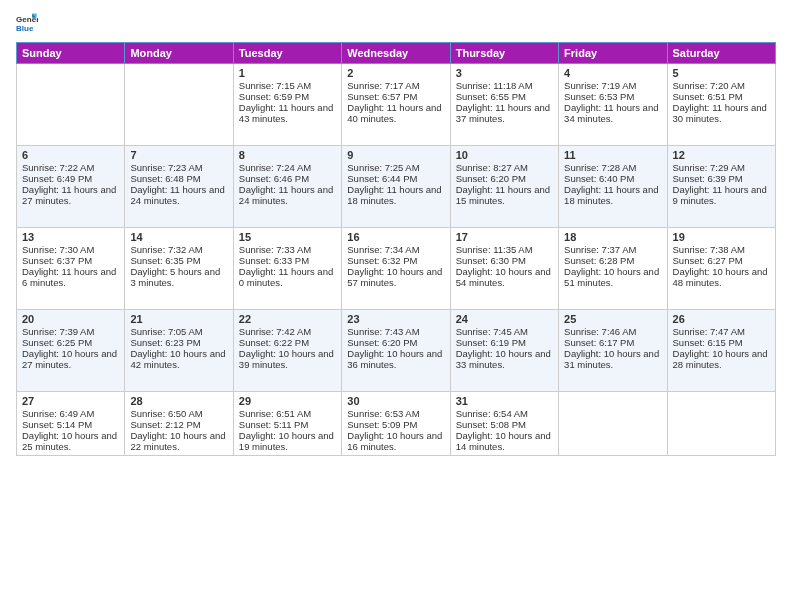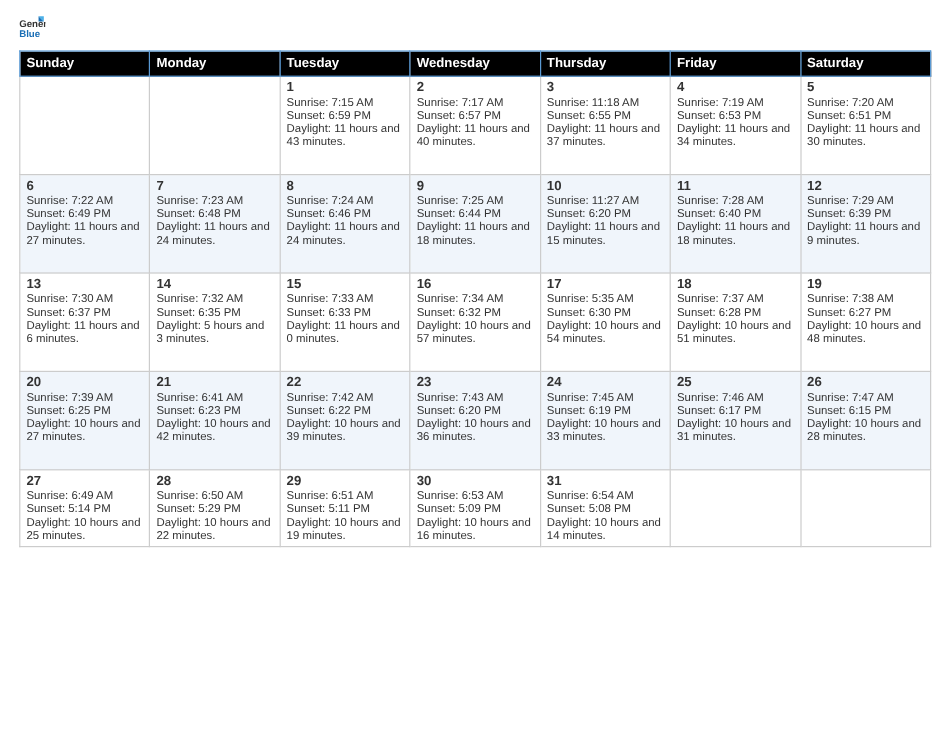--- a/index.html
+++ b/index.html
@@ -41,21 +41,21 @@
     .location-title {
       font-size: 13px;
       color: #555;
     }
     .calendar-table {
       width: 100%;
       border-collapse: collapse;
       table-layout: fixed;
     }
     .calendar-table th {
-      background-color: #000000;
+      background-color: #a21caf;
       color: white;
       font-size: 11px;
       font-weight: bold;
       padding: 4px 5px;
       text-align: left;
       border: 1px solid #5a9ad4;
     }
     .calendar-table td {
       border: 1px solid #ccc;
       vertical-align: top;
@@ -170,21 +170,21 @@
             <div>Daylight: 11 hours and 24 minutes.</div>
           </td>
           <td>
             <div class="day-number">9</div>
             <div>Sunrise: 7:25 AM</div>
             <div>Sunset: 6:44 PM</div>
             <div>Daylight: 11 hours and 18 minutes.</div>
           </td>
           <td>
             <div class="day-number">10</div>
-            <div>Sunrise: 11:27 AM</div>
+            <div>Sunrise: 8:27 AM</div>
             <div>Sunset: 6:20 PM</div>
             <div>Daylight: 11 hours and 15 minutes.</div>
           </td>
           <td>
             <div class="day-number">11</div>
             <div>Sunrise: 7:28 AM</div>
             <div>Sunset: 6:40 PM</div>
             <div>Daylight: 11 hours and 18 minutes.</div>
           </td>
           <td>
@@ -214,21 +214,21 @@
             <div>Daylight: 11 hours and 0 minutes.</div>
           </td>
           <td>
             <div class="day-number">16</div>
             <div>Sunrise: 7:34 AM</div>
             <div>Sunset: 6:32 PM</div>
             <div>Daylight: 10 hours and 57 minutes.</div>
           </td>
           <td>
             <div class="day-number">17</div>
-            <div>Sunrise: 5:35 AM</div>
+            <div>Sunrise: 11:35 AM</div>
             <div>Sunset: 6:30 PM</div>
             <div>Daylight: 10 hours and 54 minutes.</div>
           </td>
           <td>
             <div class="day-number">18</div>
             <div>Sunrise: 7:37 AM</div>
             <div>Sunset: 6:28 PM</div>
             <div>Daylight: 10 hours and 51 minutes.</div>
           </td>
           <td>
@@ -240,21 +240,21 @@
         </tr>
         <tr class="alt-row">
           <td>
             <div class="day-number">20</div>
             <div>Sunrise: 7:39 AM</div>
             <div>Sunset: 6:25 PM</div>
             <div>Daylight: 10 hours and 27 minutes.</div>
           </td>
           <td>
             <div class="day-number">21</div>
-            <div>Sunrise: 6:41 AM</div>
+            <div>Sunrise: 7:05 AM</div>
             <div>Sunset: 6:23 PM</div>
             <div>Daylight: 10 hours and 42 minutes.</div>
           </td>
           <td>
             <div class="day-number">22</div>
             <div>Sunrise: 7:42 AM</div>
             <div>Sunset: 6:22 PM</div>
             <div>Daylight: 10 hours and 39 minutes.</div>
           </td>
           <td>
@@ -285,21 +285,21 @@
         <tr>
           <td>
             <div class="day-number">27</div>
             <div>Sunrise: 6:49 AM</div>
             <div>Sunset: 5:14 PM</div>
             <div>Daylight: 10 hours and 25 minutes.</div>
           </td>
           <td>
             <div class="day-number">28</div>
             <div>Sunrise: 6:50 AM</div>
-            <div>Sunset: 5:29 PM</div>
+            <div>Sunset: 2:12 PM</div>
             <div>Daylight: 10 hours and 22 minutes.</div>
           </td>
           <td>
             <div class="day-number">29</div>
             <div>Sunrise: 6:51 AM</div>
             <div>Sunset: 5:11 PM</div>
             <div>Daylight: 10 hours and 19 minutes.</div>
           </td>
           <td>
             <div class="day-number">30</div>

